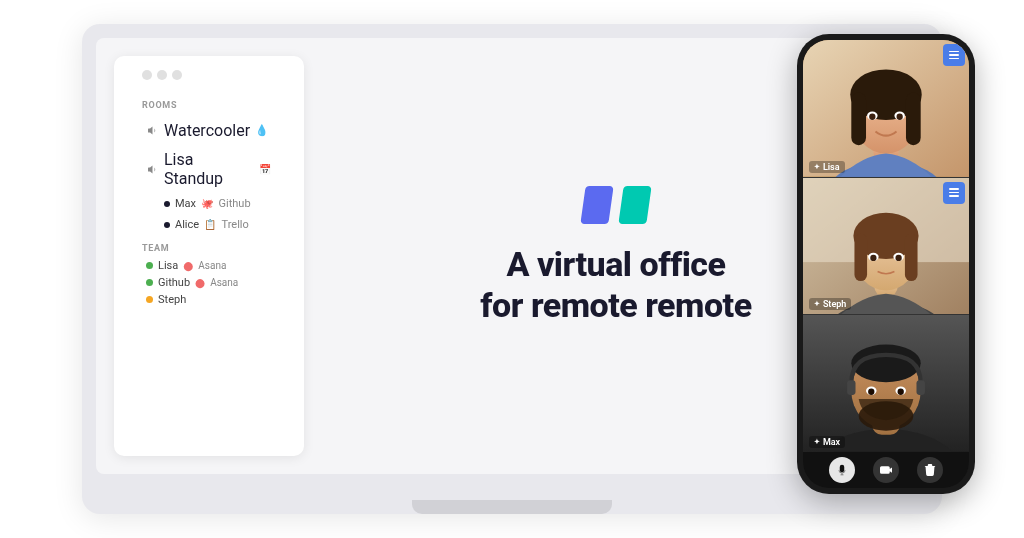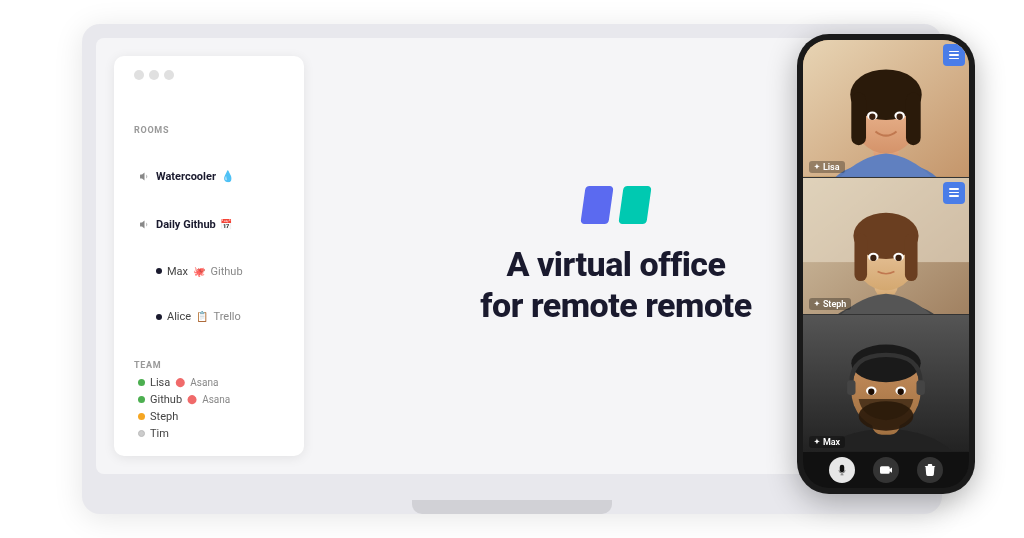--- a/index.html
+++ b/index.html
@@ -55,27 +55,26 @@
       border-radius: 0 0 10px 10px;
     }
 
     
     .sidebar-panel {
       width: 190px;
       min-width: 190px;
       background: #ffffff;
       border-radius: 10px;
       margin: 18px 0 18px 18px;
-      padding: 14px 20px;
+      padding: 14px 28px;
       box-shadow: 0 2px 12px rgba(0,0,0,0.08);
       display: flex;
       flex-direction: column;
       gap: 4px;
       position: relative;
-      justify-content: space-between;
     }
 
     .window-dots {
       display: flex;
       gap: 5px;
       margin-bottom: 10px;
     }
     .dot {
       width: 10px;
       height: 10px;
@@ -96,23 +95,23 @@
     .room-item {
       display: flex;
       align-items: center;
       gap: 5px;
       padding: 3px 4px;
       border-radius: 5px;
       cursor: pointer;
     }
 
     .room-item .room-name {
-      font-size: 11px;
+      font-size: 16px;
       color: #1a1a2e;
-      font-weight: 700;
+      font-weight: 400;
     }
 
     .speaker-icon {
       width: 13px;
       height: 13px;
       color: #666;
       flex-shrink: 0;
     }
 
     .sub-item {
@@ -351,21 +350,21 @@
           </svg>
           <span class="room-name">Watercooler</span>
           <span style="font-size:11px;">💧</span>
         </div>
 
         <div class="room-item">
           <svg class="speaker-icon" viewBox="0 0 16 16" fill="#888">
             <path d="M3 5.5a.5.5 0 0 0-.5.5v4a.5.5 0 0 0 .5.5h2l3 2.5V3L5 5.5H3z"></path>
             <path d="M11.5 8a3 3 0 0 0-1.5-2.6v5.2A3 3 0 0 0 11.5 8z" opacity="0.6"></path>
           </svg>
-          <span class="room-name">Daily Github</span>
+          <span class="room-name">Lisa Standup</span>
           <span style="font-size:10px;">📅</span>
         </div>
 
         <div class="sub-item">
           <div class="bullet-dot" style="background:#1a1a2e;"></div>
           <span class="sub-name">Max</span>
           <span style="font-size:10px;">🐙</span>
           <span class="sub-name" style="color:#888;">Github</span>
         </div>
 
@@ -392,24 +391,20 @@
             <span class="team-name">Github</span>
             <span style="font-size:9px; color:#f06a6a;">⬤</span>
             <span class="team-name" style="color:#888; font-size:10px;">Asana</span>
           </div>
 
           <div class="team-item">
             <div class="status-dot" style="background:#f5a623;"></div>
             <span class="team-name">Steph</span>
           </div>
 
-          <div class="team-item">
-            <div class="status-dot" style="background:#cccccc; border: 1px solid #bbb;"></div>
-            <span class="team-name">Tim</span>
-          </div>
         </div>
       </div>
 
       <div class="main-content">
 
         <div class="logo-mark">
           <div class="logo-shape-left"></div>
           <div class="logo-shape-right"></div>
         </div>
 

